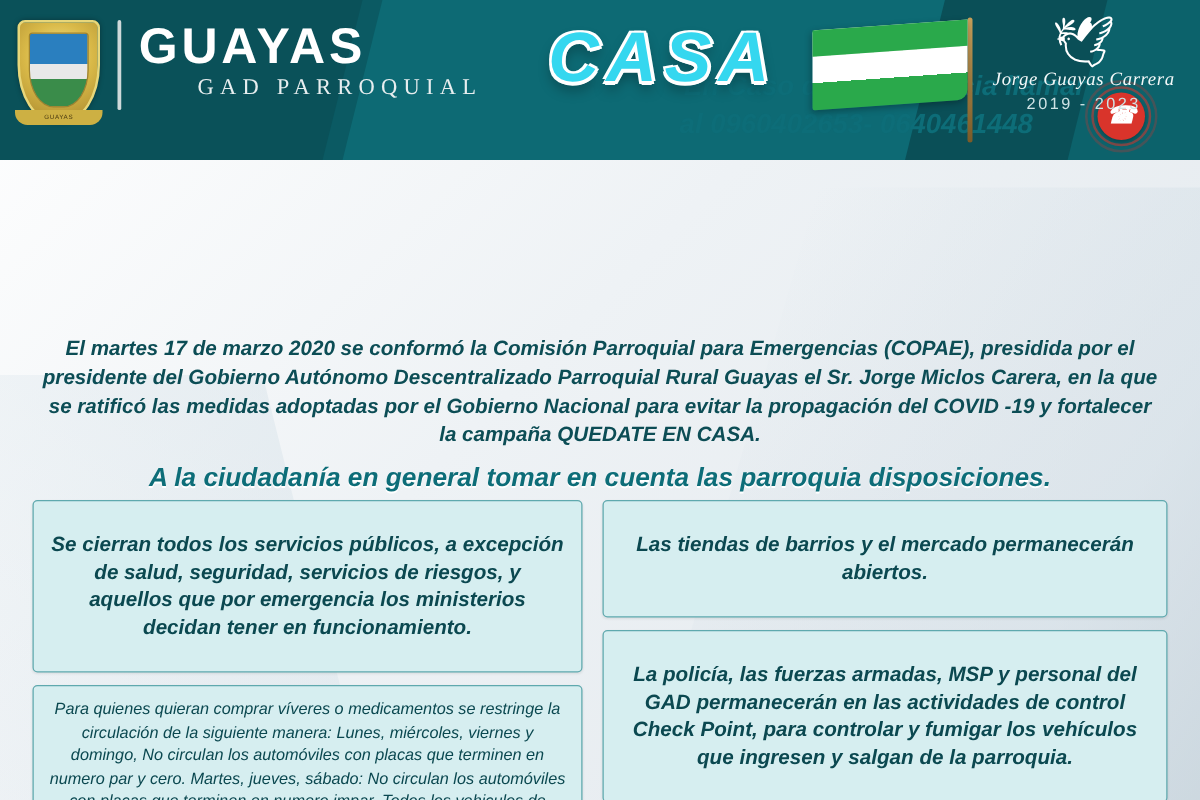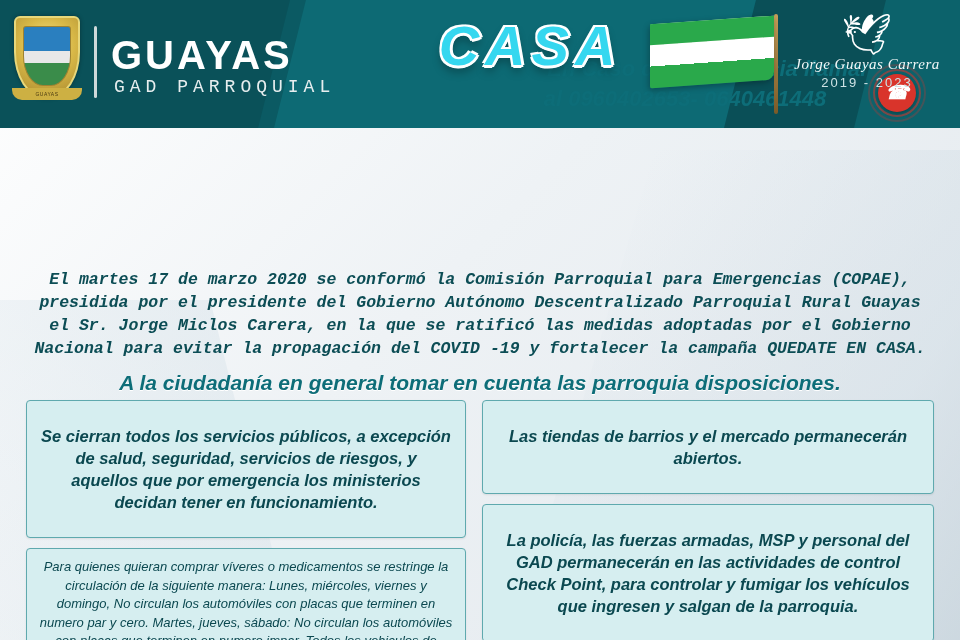--- a/index.html
+++ b/index.html
@@ -56,21 +56,21 @@
     top: 0; right: -60px;
     width: 150px; height: 128px;
     background: #0c626b;
     transform: skewX(-14deg);
   }
   
   .logo-block {
     position: absolute;
     left: 14px; top: 16px;
     display: flex;
-    align-items: flex-end;
+    align-items: flex-start;
     z-index: 5;
   }
   .shield {
     width: 62px; height: 78px;
     background: radial-gradient(circle at 50% 35%, #f7e98e 0%, #d9b948 45%, #a7862c 100%);
     border-radius: 6px 6px 30px 30px / 6px 6px 46px 46px;
     border: 2px solid #e8d77a;
     position: relative;
     box-shadow: 0 0 4px rgba(0,0,0,.35);
   }
@@ -101,26 +101,27 @@
   }
   .logo-text .guayas {
     font-family: "Liberation Sans", sans-serif;
     font-weight: bold;
     font-size: 40px;
     letter-spacing: 3px;
     color: #ffffff;
     line-height: 42px;
   }
   .logo-text .gadp {
-    font-family: Liberation Mono, monospace;
+    font-family: Liberation Serif, serif;
     font-size: 18px;
     letter-spacing: 5px;
     color: #e7eeef;
     line-height: 22px;
     padding-left: 3px;
+    margin-left: 44px;
   }
   
   .copae-wrap {
     position: absolute;
     left: 270px; top: 16px;
     width: 520px;
     text-align: center;
     z-index: 6;
   }
   .copae {
@@ -198,21 +199,21 @@
     letter-spacing: 2px;
     color: #cfe3e5;
     margin-top: 2px;
   }
   
   .intro {
     position: absolute;
     left: 30px; top: 140px;
     width: 900px;
     text-align: center;
-    font-family: Liberation Mono, monospace;
+    font-family: Liberation Sans, sans-serif;
     font-weight: bold;
     font-style: italic;
     font-size: 16.5px;
     line-height: 23px;
     color: #0c4d55;
   }
   .call-to {
     position: absolute;
     left: 30px; top: 243px;
     width: 900px;

